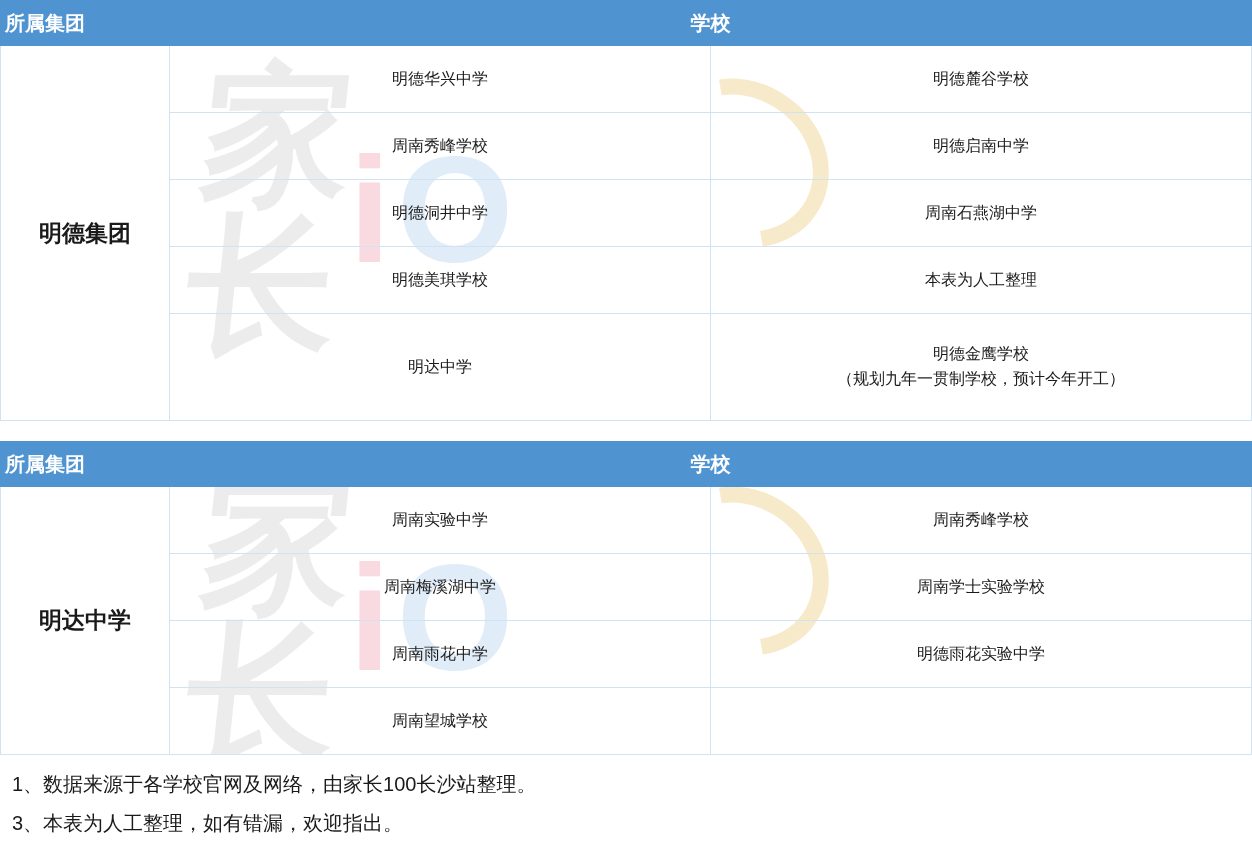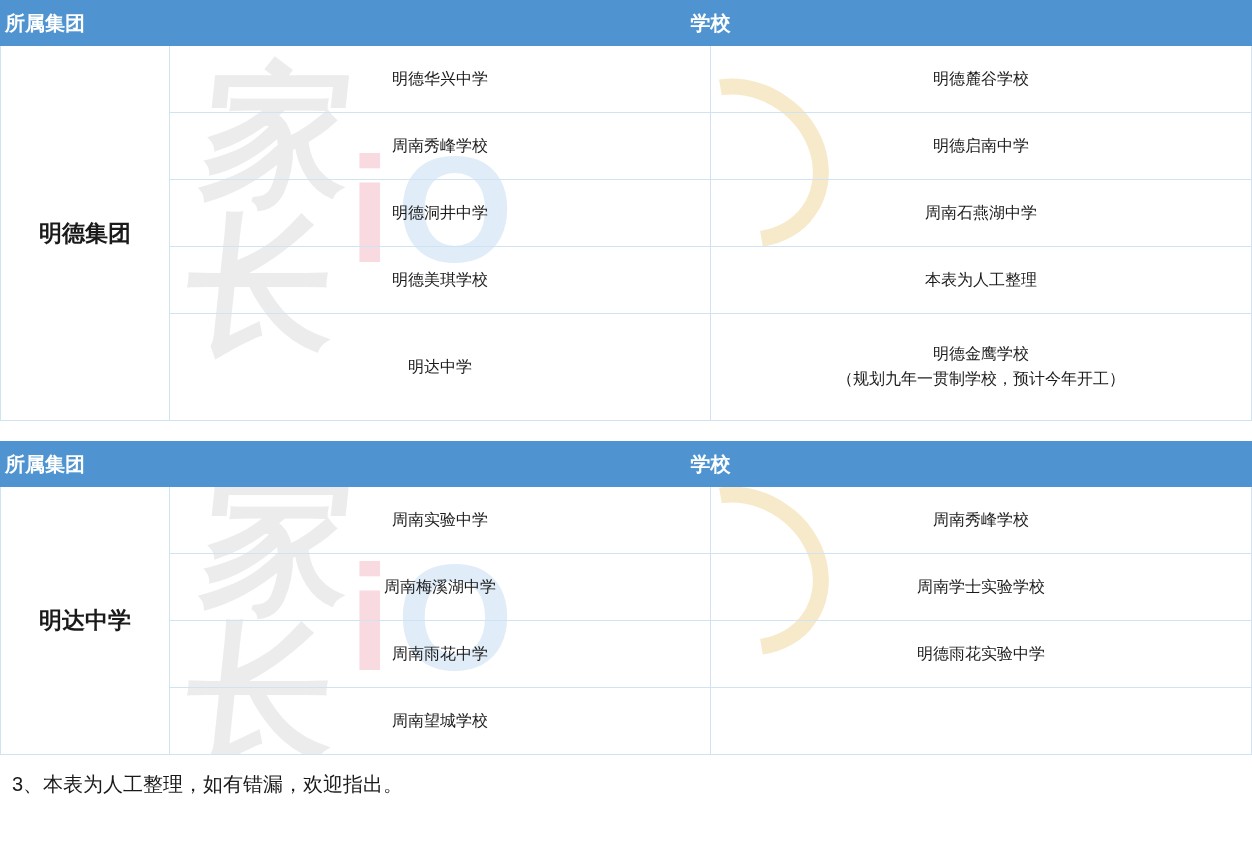--- a/index.html
+++ b/index.html
@@ -213,16 +213,17 @@
         <td class="school">明德雨花实验中学</td>
       </tr>
       <tr>
         <td class="school">周南望城学校</td>
         <td class="school empty"></td>
       </tr>
     </tbody>
   </table>
 
   <div class="notes">
+    <div class="note">1、数据来源于各学校官网及网络，由家长100长沙站整理。</div>
     <div class="note">3、本表为人工整理，如有错漏，欢迎指出。</div>
   </div>
 
 </div>
 
 </body></html>

